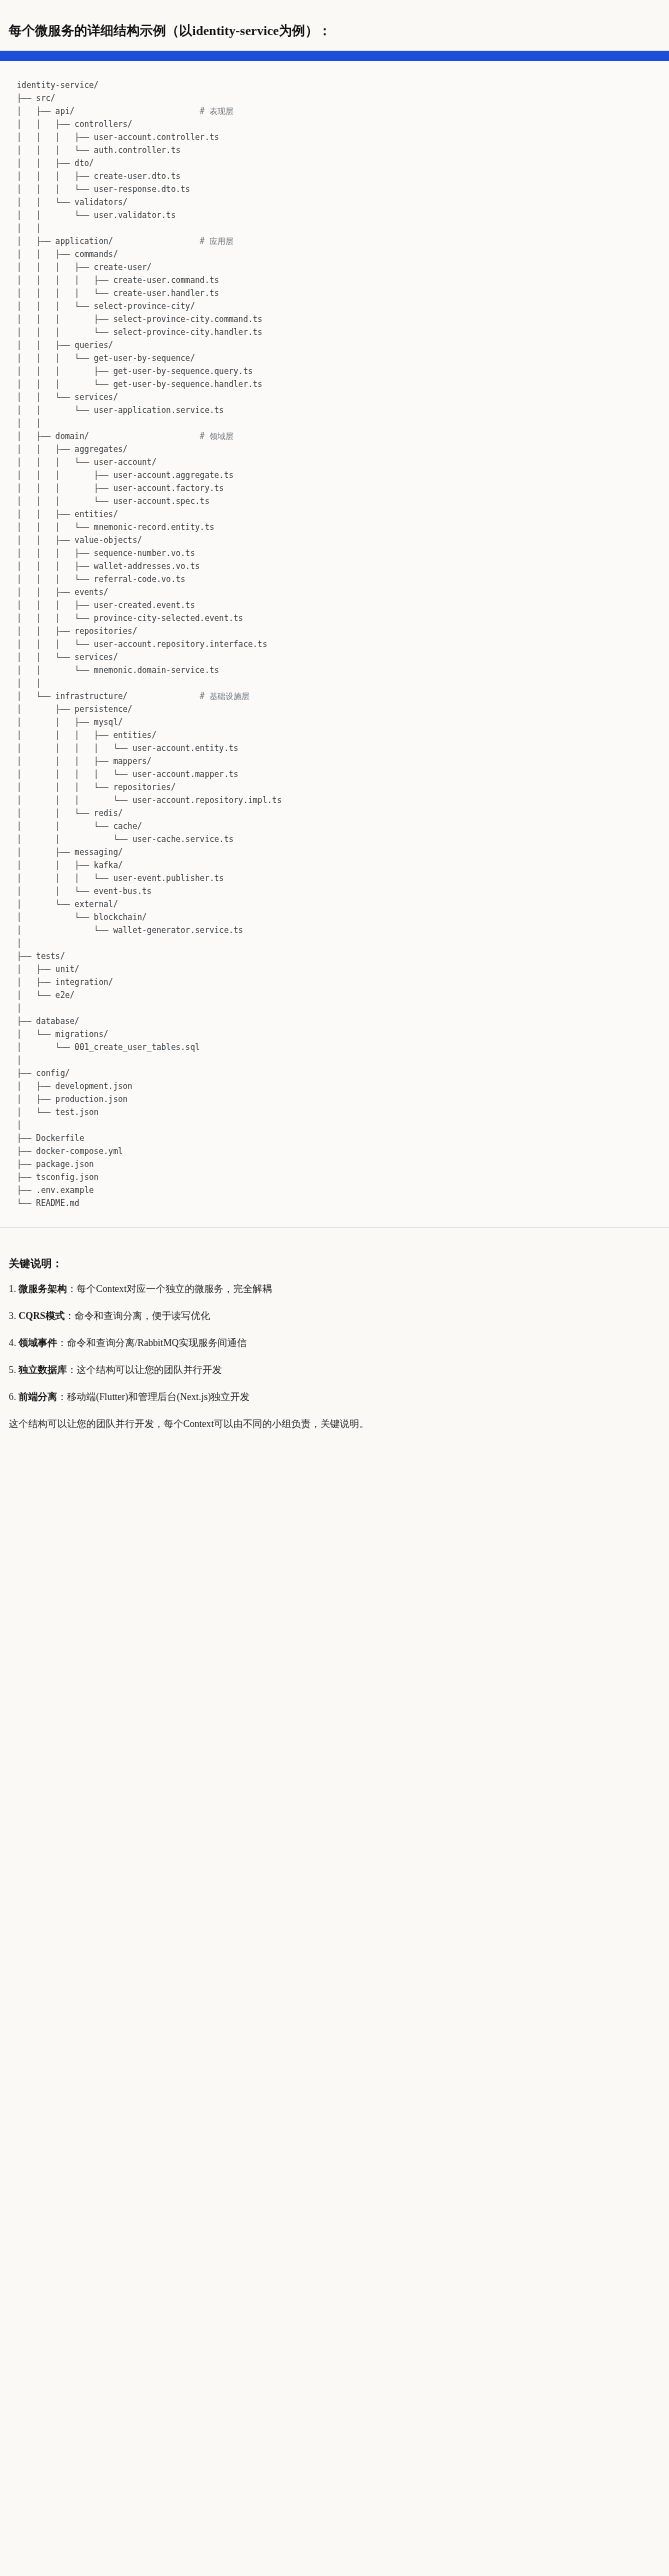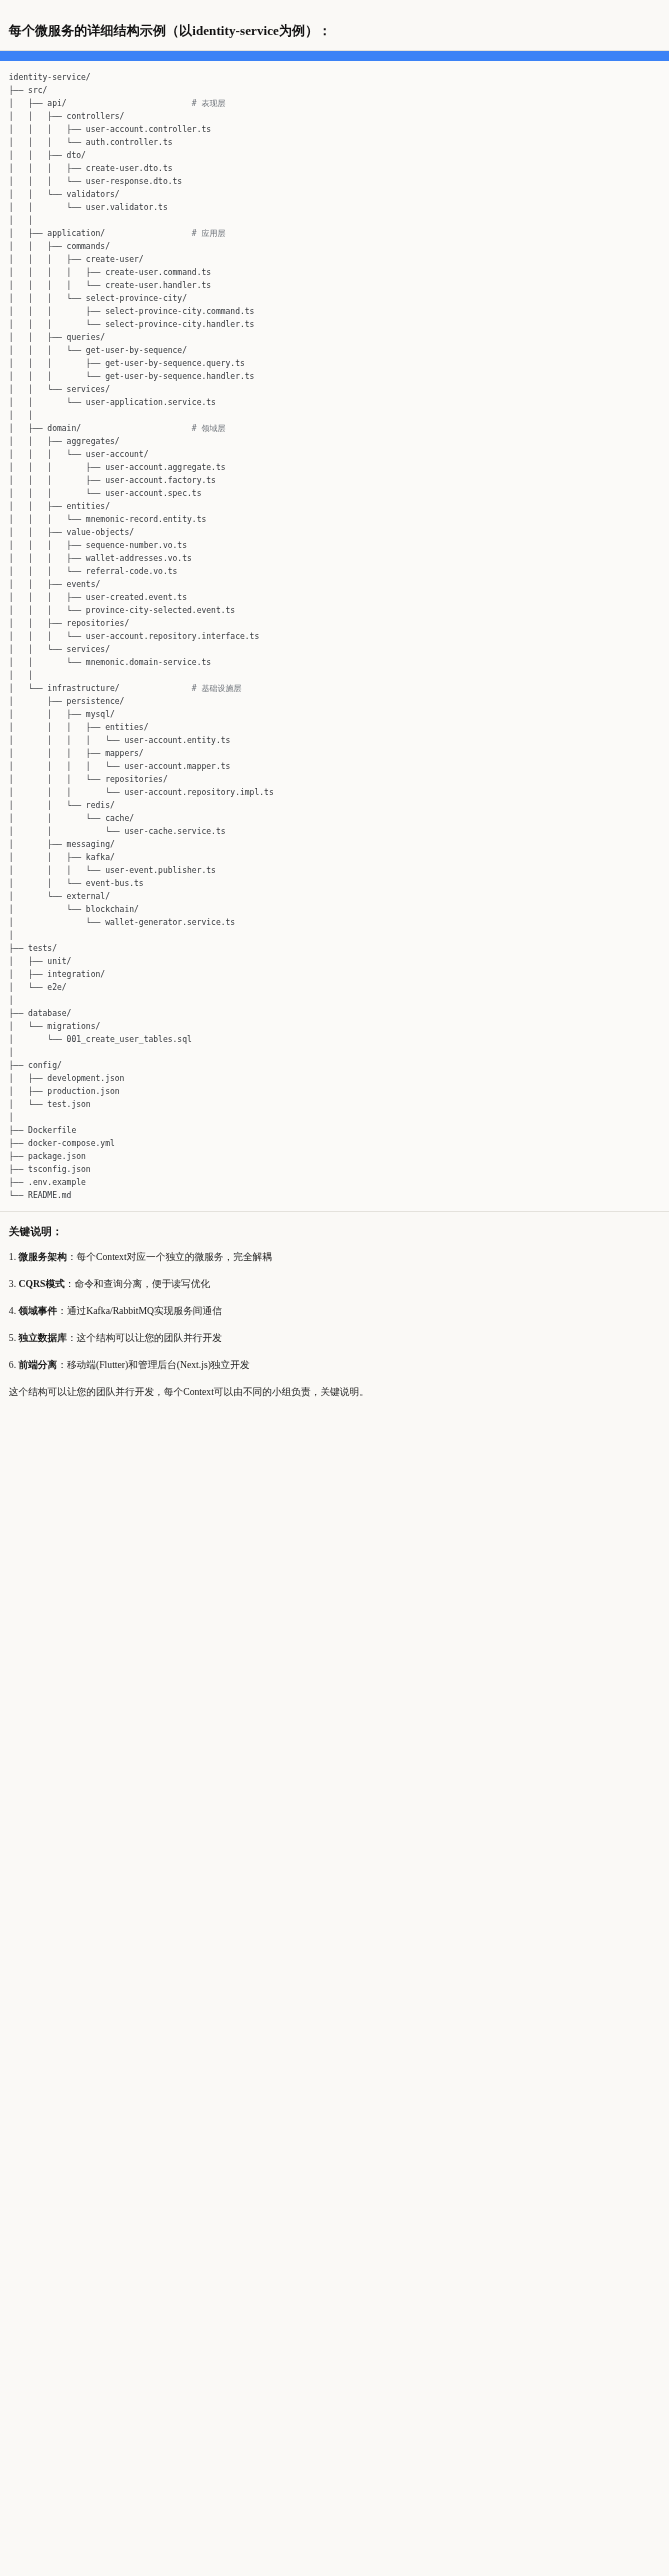--- a/index.html
+++ b/index.html
@@ -10,21 +10,21 @@
   }
   body {
     width: 669px;
     font-family: "Liberation Sans", sans-serif;
     color: #1f1f1f;
     -webkit-font-smoothing: antialiased;
   }
   .page {
     width: 669px;
     box-sizing: border-box;
-    background: #3b82f6;
+    background: #1d4ed8;
     position: relative;
   }
 
   
   .doc-heading {
     box-sizing: border-box;
     padding: 11.3px 8.8px 10px 8.8px;
     font-family: "Liberation Serif", serif;
     font-weight: bold;
     font-size: 13px;
@@ -36,21 +36,21 @@
   }
 
   
   .tree-block {
     box-sizing: border-box;
     padding: 10px 8.8px 8.8px 8.8px;
     background: #fbfaf8;
     border-bottom: 0.6px solid #e4e2dc;
   }
   pre.tree {
-    margin: 0;
+    margin: 8px;
     font-family: "DejaVu Sans Mono", "Liberation Mono", monospace;
     font-size: 8px;
     line-height: 13px;
     color: #33363b;
     white-space: pre;
     tab-size: 4;
   }
   pre.tree .cmt {
     color: #6b7077;
   }
@@ -59,21 +59,21 @@
   .notes {
     box-sizing: border-box;
     padding: 12.5px 8.8px 6.3px 8.8px;
     background: #faf9f6;
   }
   .notes-title {
     font-family: "Liberation Serif", serif;
     font-weight: bold;
     font-size: 10.6px;
     color: #121212;
-    margin: 0 0 10px 0;
+    margin: 16px 0 10px 0;
     letter-spacing: 0.2px;
   }
   .note-item {
     font-family: "Liberation Serif", serif;
     font-size: 9.7px;
     line-height: 1.55;
     color: #1b1b1b;
     margin: 0 0 12px 0;
   }
   .note-item .num {
@@ -202,21 +202,21 @@
     </div>
 
 
     <div class="note-item">
       <span class="num">3.</span>
       <span class="key">CQRS模式</span><span class="colon">：</span><span class="body">命令和查询分离，便于读写优化</span>
     </div>
 
     <div class="note-item">
       <span class="num">4.</span>
-      <span class="key">领域事件</span><span class="colon">：</span><span class="body">通过Kafka/RabbitMQ实现服务间通信</span>
+      <span class="key">领域事件</span><span class="colon">：</span><span class="body">命令和查询分离/RabbitMQ实现服务间通信</span>
     </div>
 
     <div class="note-item">
       <span class="num">5.</span>
       <span class="key">独立数据库</span><span class="colon">：</span><span class="body">这个结构可以让您的团队并行开发</span>
     </div>
 
     <div class="note-item">
       <span class="num">6.</span>
       <span class="key">前端分离</span><span class="colon">：</span><span class="body">移动端(Flutter)和管理后台(Next.js)独立开发</span>

